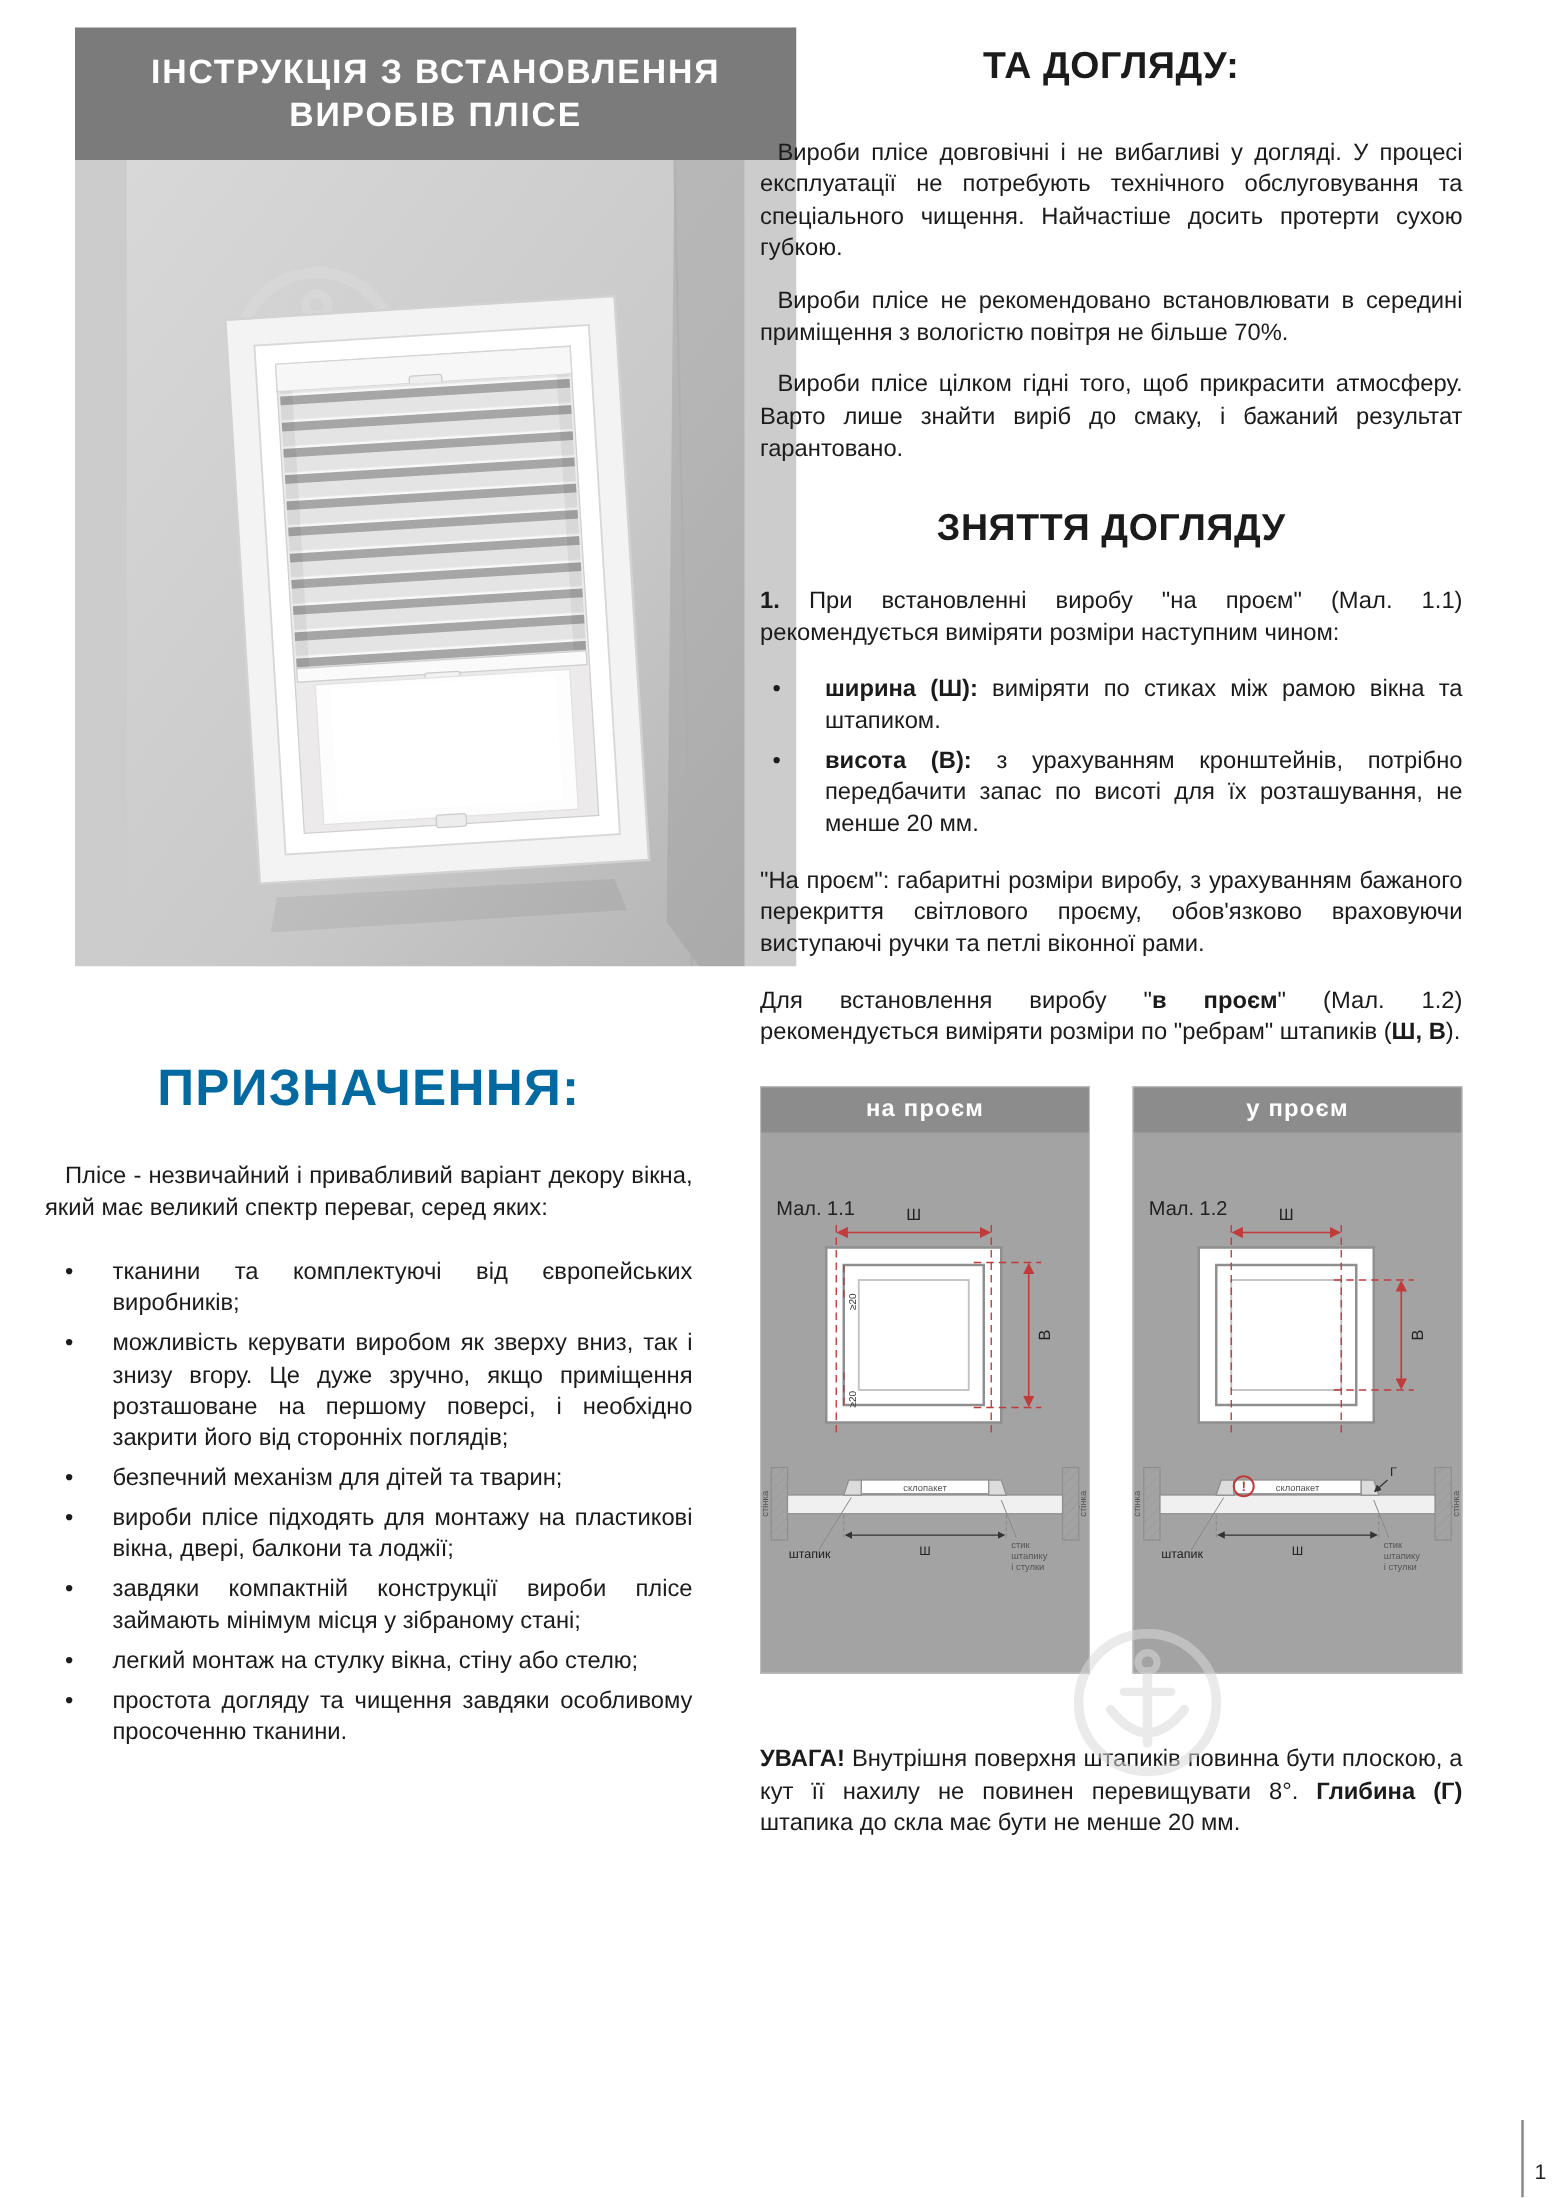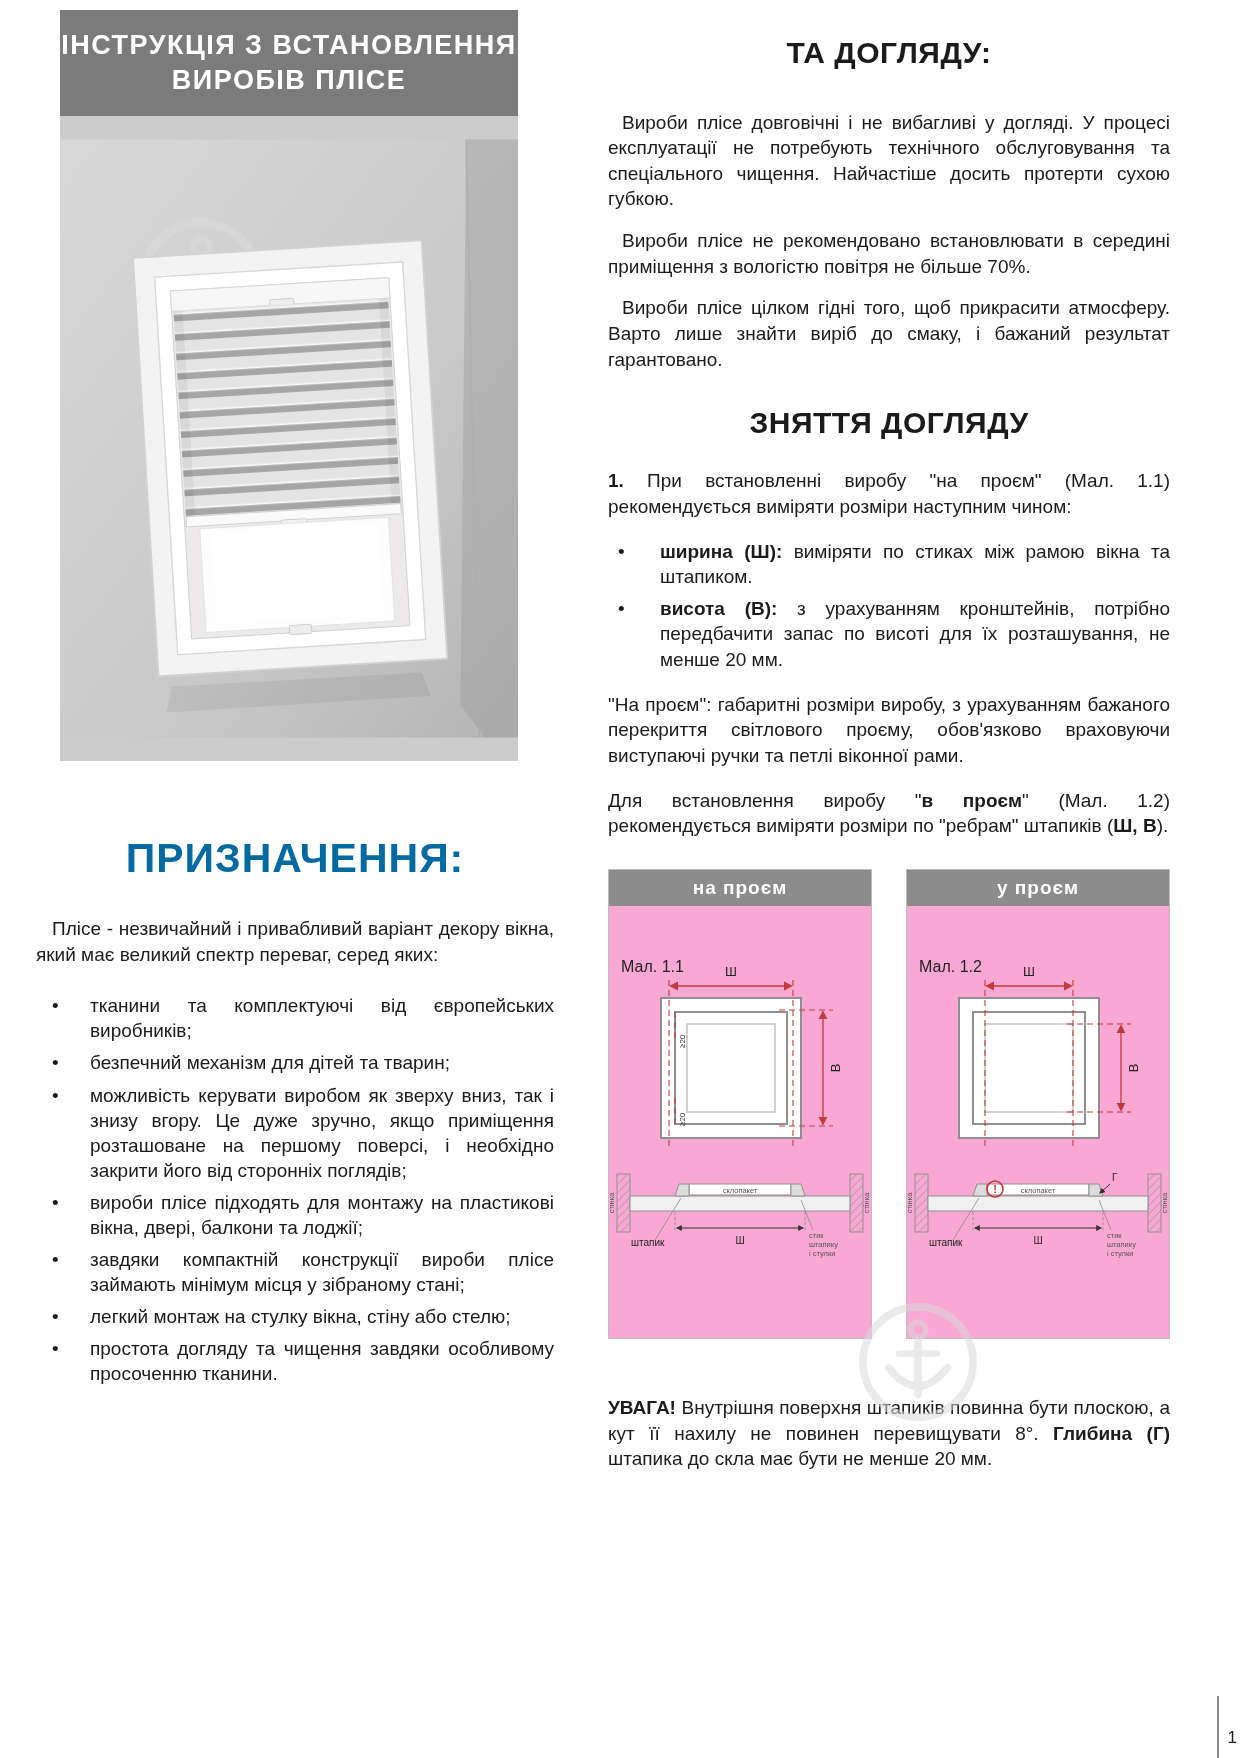--- a/index.html
+++ b/index.html
@@ -1,42 +1,42 @@
 <!DOCTYPE html>
 <html><head>
 <meta charset="utf-8">
 <style>
   html,body{margin:0;padding:0;}
   body{width:1245px;background:#ffffff;font-family:"Liberation Sans",sans-serif;color:#1b1b1b;}
   .page{position:relative;width:1245px;height:1758px;background:#fff;overflow:hidden;}
   .col-left{position:absolute;left:36px;top:10px;width:518px;}
   .col-right{position:absolute;left:608px;top:34px;width:562px;}
 
-  .photo-block{margin-left:24px;width:458px;}
+  .photo-block{margin-left:24px;width:577px;margin-top:12px;}
   .photo-header{height:106px;background:#7b7b7b;color:#fff;display:flex;flex-direction:column;align-items:center;justify-content:center;font-weight:bold;font-size:27px;letter-spacing:1.5px;line-height:1.3;text-align:center;}
   .photo-area{height:645px;position:relative;background:#cccccc;}
   .photo-area svg{display:block;width:100%;height:100%;}
 
   .purpose-heading{margin:74px 0 34px;text-align:center;font-size:41px;font-weight:bold;letter-spacing:1px;color:#0369a1;}
   .body-text{font-size:19px;line-height:1.35;text-align:justify;}
   .intro{text-indent:16px;}
   .purpose-list{list-style:none;margin:26px 0 0;padding:0;font-size:19px;line-height:1.32;text-align:justify;}
   .purpose-list li{position:relative;padding-left:54px;margin-bottom:7px;}
   .purpose-list li::before{content:"•";position:absolute;left:16px;top:0;}
 
   .care-heading{text-align:center;font-size:30px;font-weight:bold;line-height:1.25;letter-spacing:.5px;margin:0 0 38px;}
   .para{margin-bottom:13px;margin-top:16px;}
   .p-indent{text-indent:14px;}
   .sizing-heading{text-align:center;font-size:30px;font-weight:bold;letter-spacing:.5px;margin:34px 0 28px;}
   .size-list{list-style:none;margin:4px 0 0;padding:0;font-size:19px;line-height:1.35;text-align:justify;}
   .size-list li{position:relative;padding-left:52px;margin-bottom:6px;}
   .size-list li::before{content:"•";position:absolute;left:10px;}
 
   .diagrams{display:flex;gap:34px;margin-top:30px;}
-  .diagram-box{width:264px;border:1px solid #bcbcbc;background:#f9a8d4;}
+  .diagram-box{width:264px;border:1px solid #bcbcbc;background:#a3a3a3;}
   .diagram-header{background:#8c8c8c;color:#fff;font-weight:bold;font-size:19px;text-align:center;padding:7px 0;letter-spacing:1px;}
   .diagram-body{height:432px;}
   .diagram-body svg{display:block;width:100%;height:100%;}
 
   .attention{margin-top:56px;}
 
   .watermark2{position:absolute;left:842px;top:1286px;width:152px;height:152px;pointer-events:none;}
   .page-num-line{position:absolute;right:26px;bottom:0;width:2px;height:62px;background:#8a8a8a;}
   .page-num{position:absolute;right:8px;bottom:10px;font-size:17px;color:#222;}
 
@@ -111,22 +111,22 @@
           </g>
           <polygon points="120,590 390,575 400,600 115,618" fill="#000" opacity=".06"></polygon>
         </svg>
       </div>
     </div>
 
     <div class="purpose-heading">ПРИЗНАЧЕННЯ:</div>
     <p class="body-text intro">Плісе - незвичайний і привабливий варіант декору вікна, який має великий спектр переваг, серед яких:</p>
     <ul class="purpose-list">
       <li>тканини та комплектуючі від європейських виробників;</li>
+      <li>можливість керувати виробом як зверху вниз, так і знизу вгору. Це дуже зручно, якщо приміщення розташоване на першому поверсі, і необхідно закрити його від сторонніх поглядів;</li>
       <li>безпечний механізм для дітей та тварин;</li>
-      <li>можливість керувати виробом як зверху вниз, так і знизу вгору. Це дуже зручно, якщо приміщення розташоване на першому поверсі, і необхідно закрити його від сторонніх поглядів;</li>
       <li>вироби плісе підходять для монтажу на пластикові вікна, двері, балкони та лоджії;</li>
       <li>завдяки компактній конструкції вироби плісе займають мінімум місця у зібраному стані;</li>
       <li>легкий монтаж на стулку вікна, стіну або стелю;</li>
       <li>простота догляду та чищення завдяки особливому просоченню тканини.</li>
     </ul>
   </div>
 
   <div class="col-right">
 
     <div class="care-heading">

